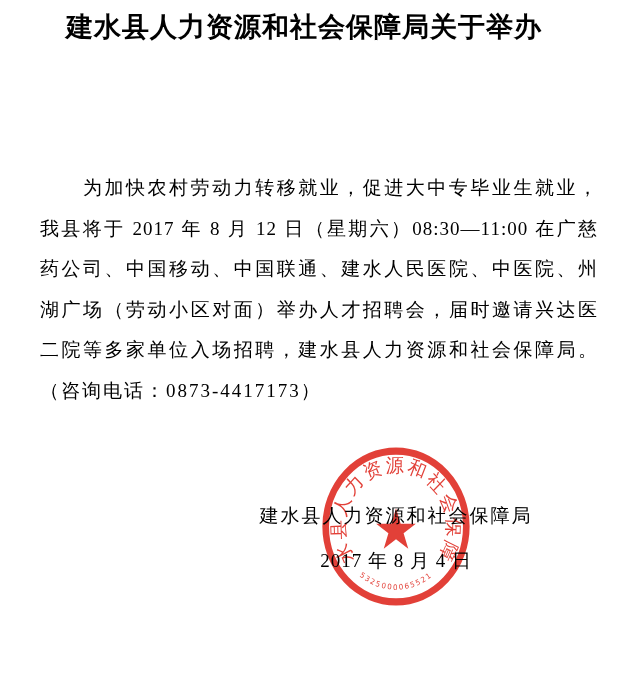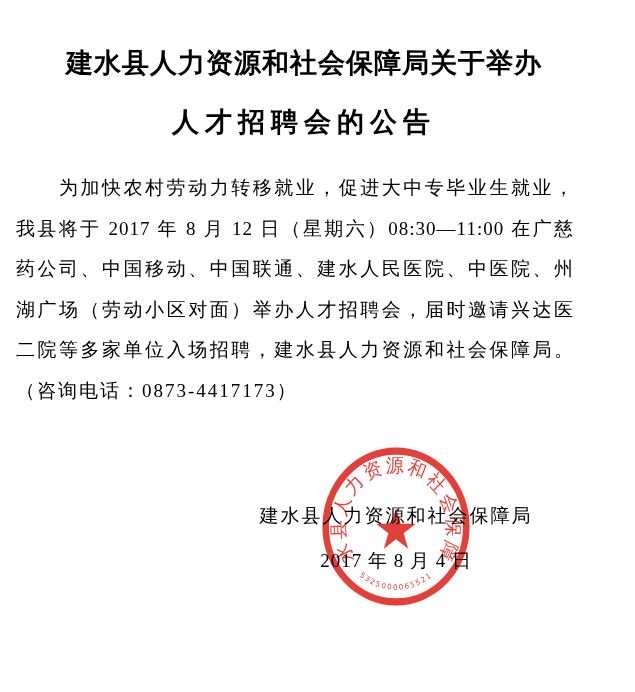--- a/index.html
+++ b/index.html
@@ -18,31 +18,30 @@
   .title {
     position: absolute;
     left: 25px; top: 10px; width: 558px;
     text-align: center;
     font-weight: 700;
   }
   .title-line-1 {
     font-size: 27px;
     line-height: 34px;
     letter-spacing: 1px;
-    margin-top: 36px;
   }
   .title-line-2 {
     font-size: 27px;
     line-height: 34px;
     letter-spacing: 6px;
     margin-top: 25px;
   }
   .body-text {
     position: absolute;
-    left: 16px; top: 168px; width: 558px;
+    left: 40px; top: 168px; width: 558px;
   }
   .body-line {
     margin: 0;
     font-size: 19px;
     line-height: 40.5px;
     letter-spacing: 1px;
     text-align: justify;
     text-align-last: justify;
     white-space: nowrap;
   }
@@ -90,21 +89,20 @@
     fill: var(--seal-color, #df2b22);
   }
 </style>
 </head>
 <body>
 
 <div class="page">
 
   <header class="title">
     <div class="title-line-1">建水县人力资源和社会保障局关于举办</div>
-    <div class="title-line-2">人才招聘会的公告</div>
   </header>
 
   <main class="body-text">
     <p class="body-line indent">为加快农村劳动力转移就业，促进大中专毕业生就业，</p>
     <p class="body-line">我县将于 2017 年 8 月 12 日（星期六）08:30—11:00 在广慈</p>
     <p class="body-line">药公司、中国移动、中国联通、建水人民医院、中医院、州</p>
     <p class="body-line">湖广场（劳动小区对面）举办人才招聘会，届时邀请兴达医</p>
     <p class="body-line">二院等多家单位入场招聘，建水县人力资源和社会保障局。</p>
     <p class="body-line no-stretch">（咨询电话：0873-4417173）</p>
   </main>

